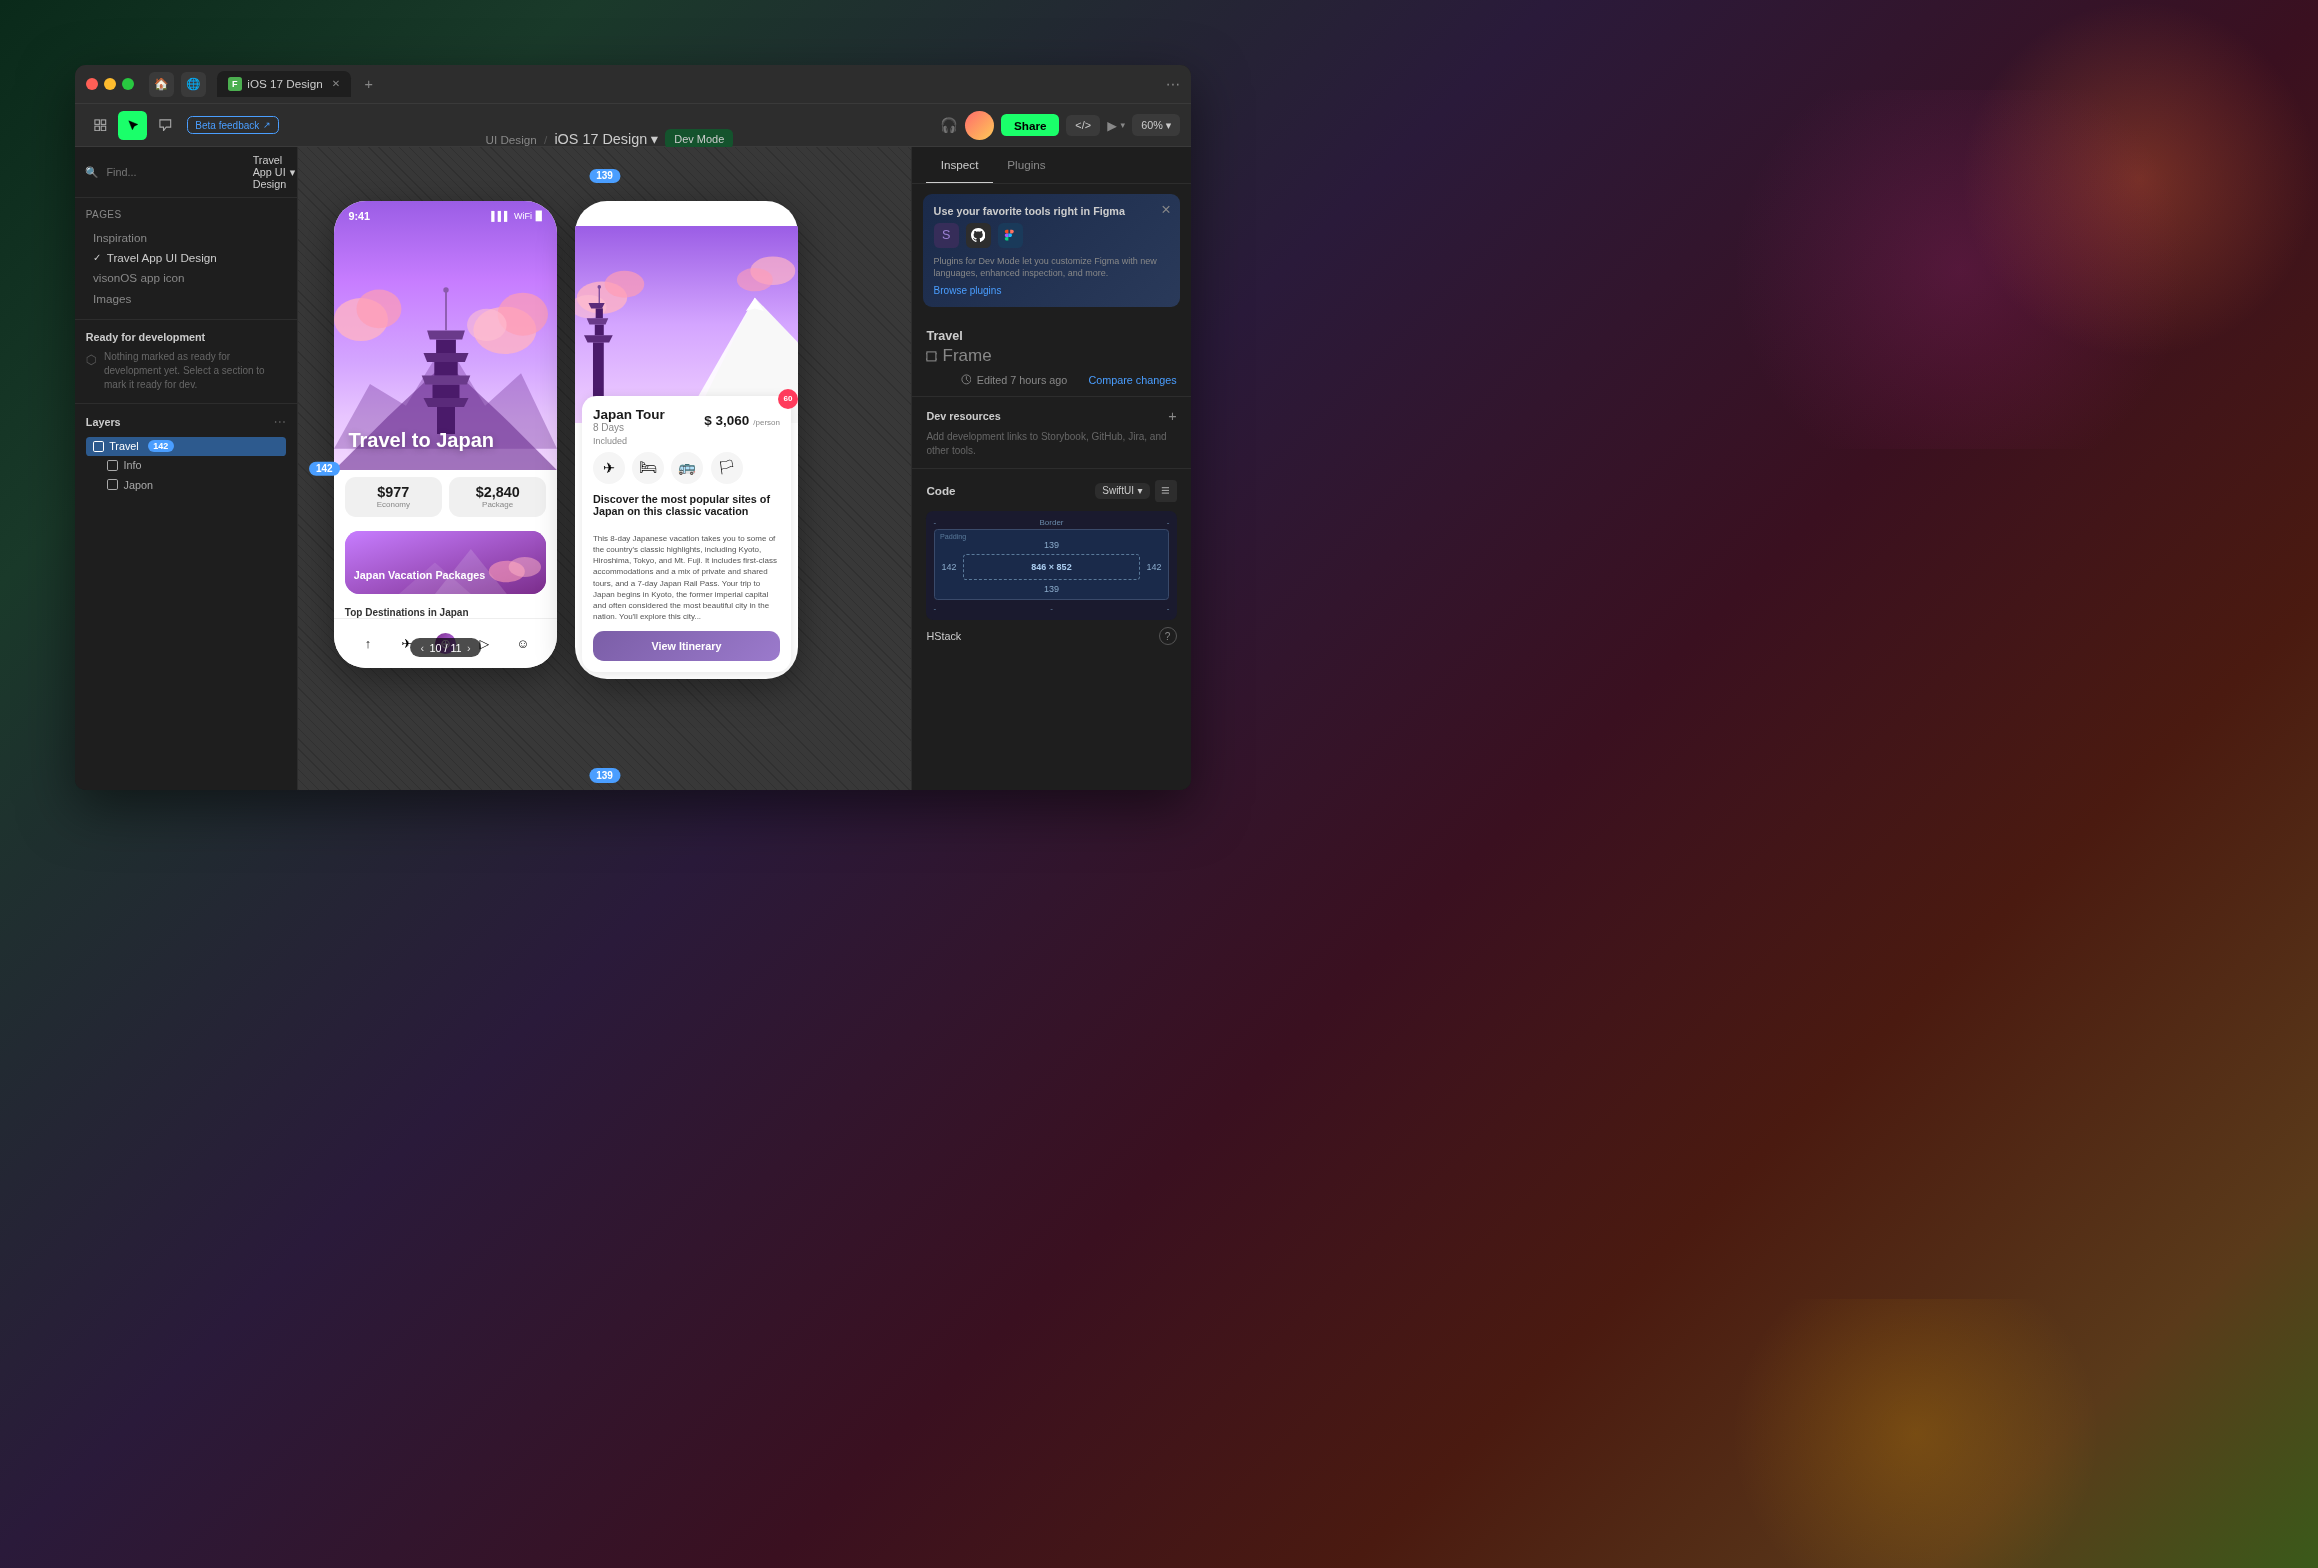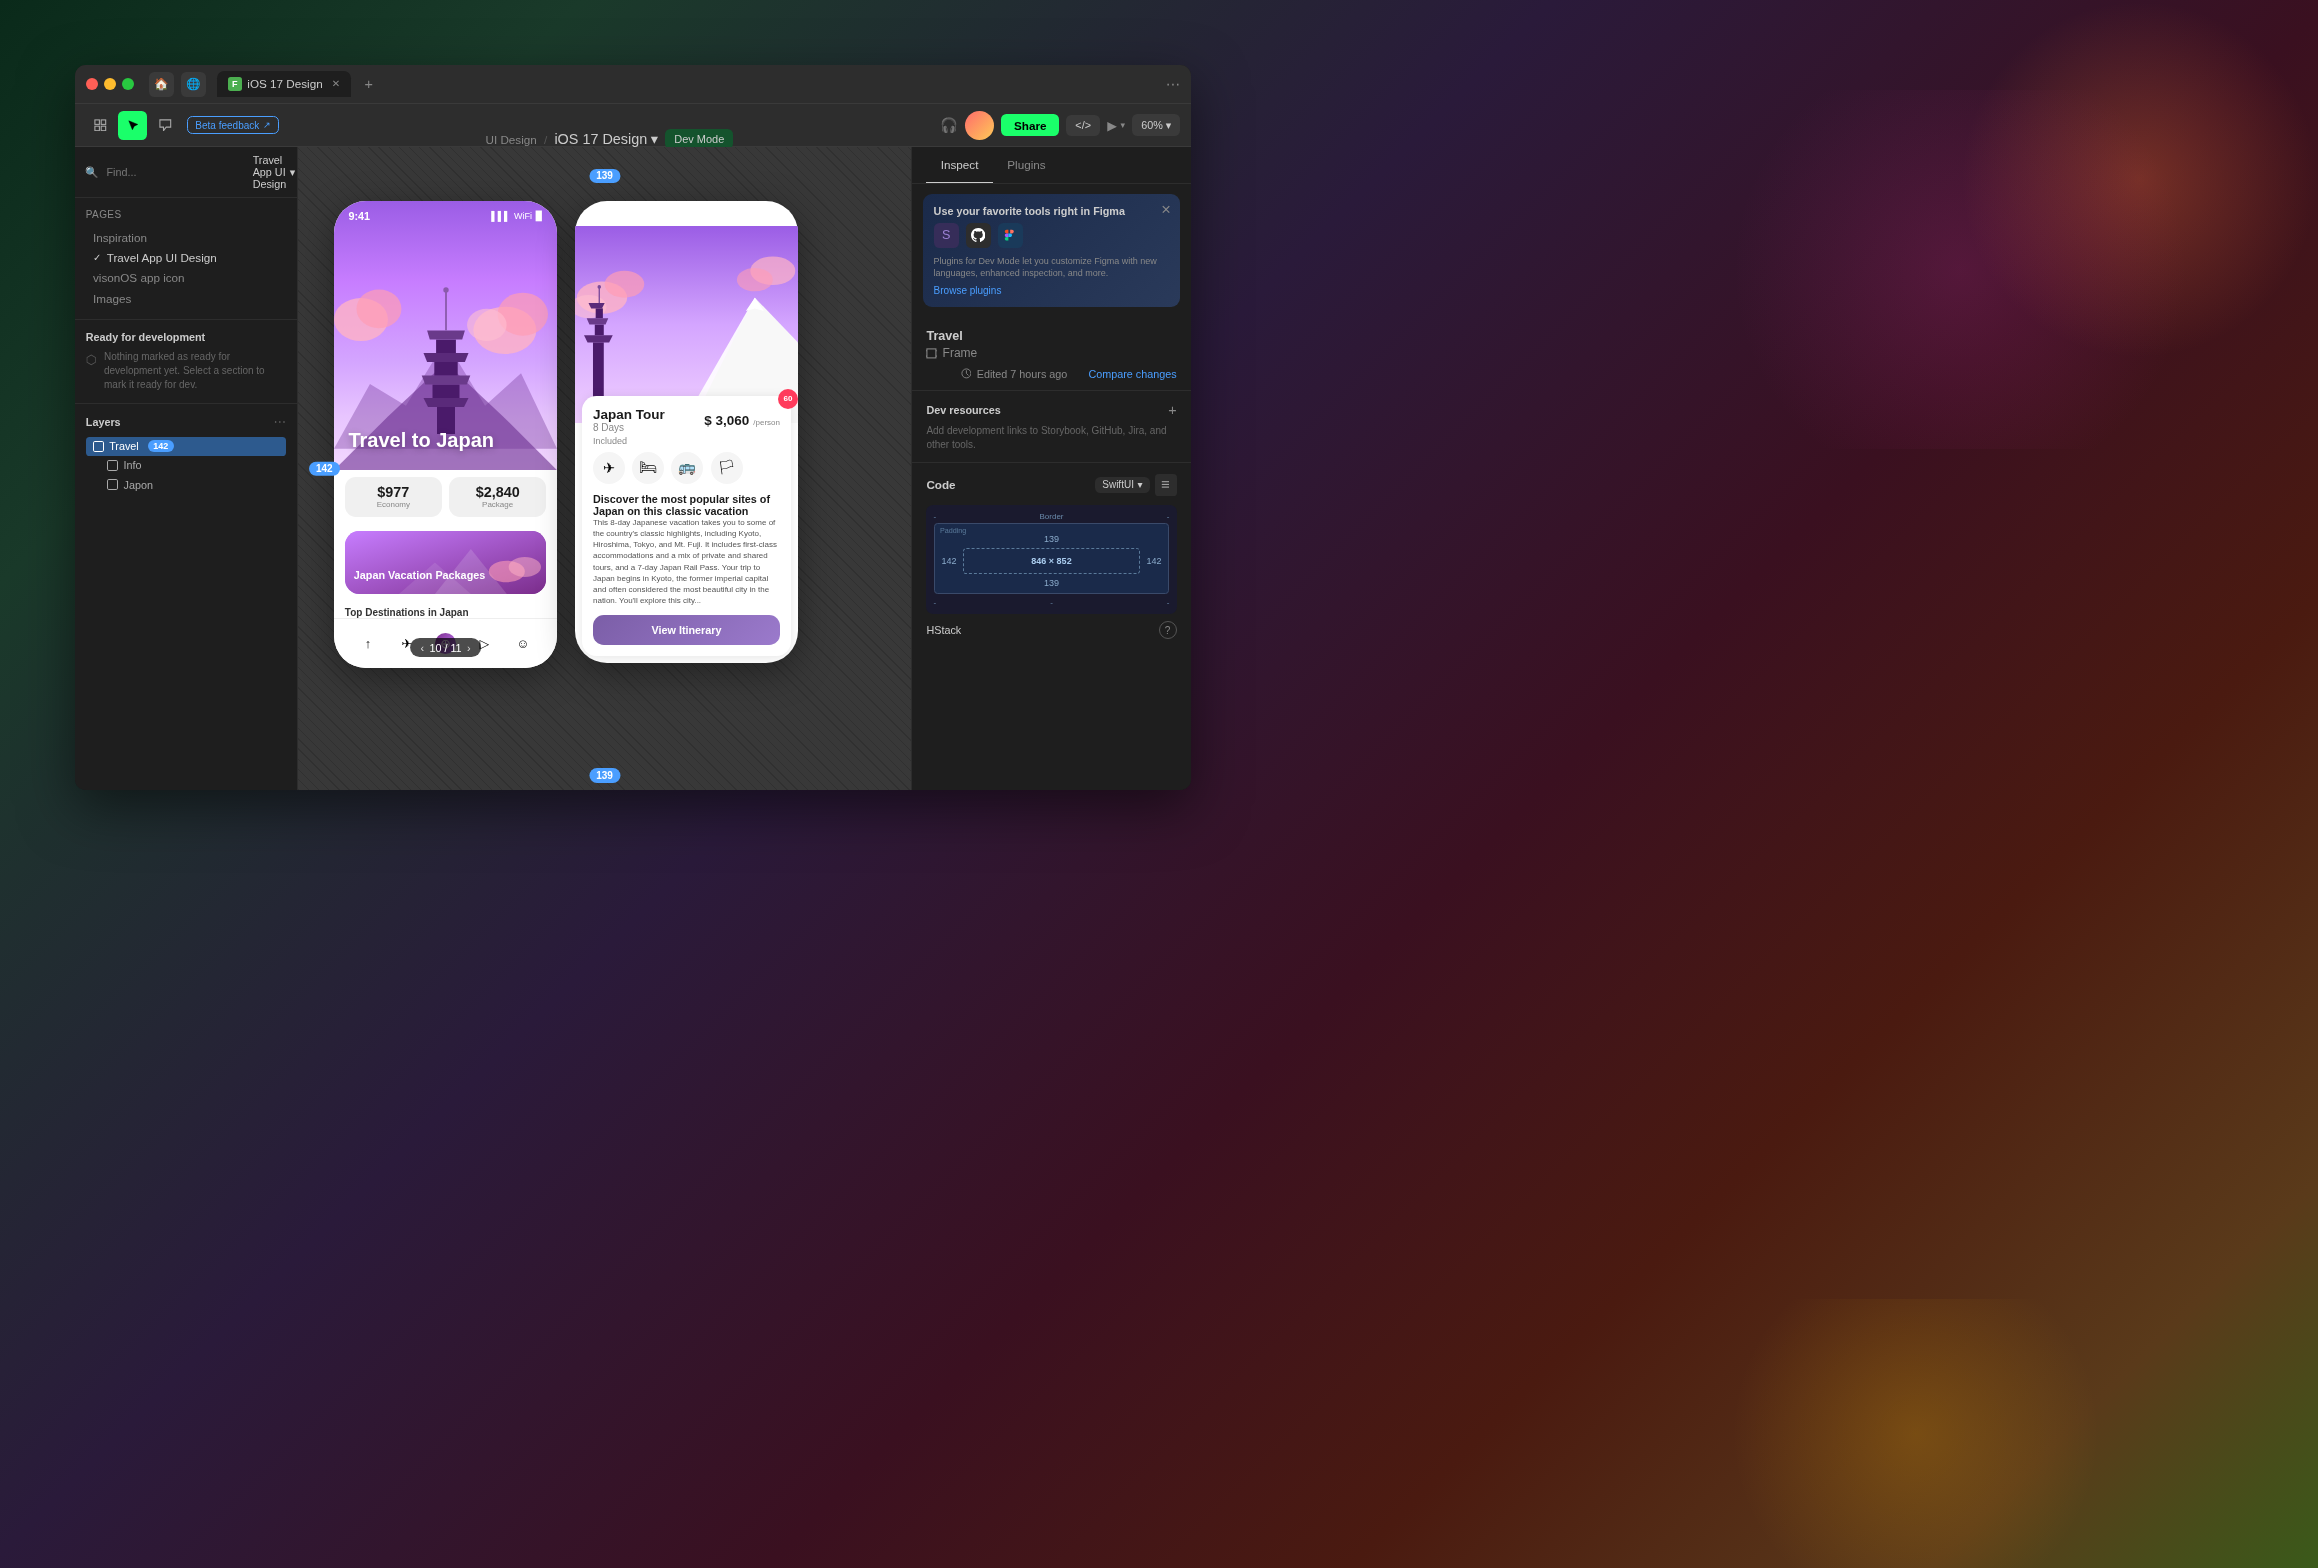--- a/index.html
+++ b/index.html
@@ -747,21 +747,21 @@
       display: flex;
       align-items: center;
       justify-content: center;
       font-size: 14.4px;
     }
 
     .tour-description-title {
       font-size: 10.8px;
       font-weight: 700;
       color: #1a1a1a;
-      margin-bottom: 0;
+      margin-bottom: 16px;
     }
 
     .tour-description-text {
       font-size: 8px;
       color: #555;
       line-height: 1.4;
     }
 
     .view-itinerary-btn {
       width: 100%;
@@ -884,21 +884,21 @@
       font-size: 12.6px;
       color: #ccc;
       font-weight: 600;
       margin-bottom: 3.6px;
     }
 
     .element-type {
       display: flex;
       align-items: center;
       gap: 5.4px;
-      font-size: 12px;
+      font-size: 17px;
       color: #888;
       margin-bottom: 7.2px;
     }
 
     .edited-row {
       display: flex;
       align-items: center;
       justify-content: flex-end;
       gap: 21px;
     }

